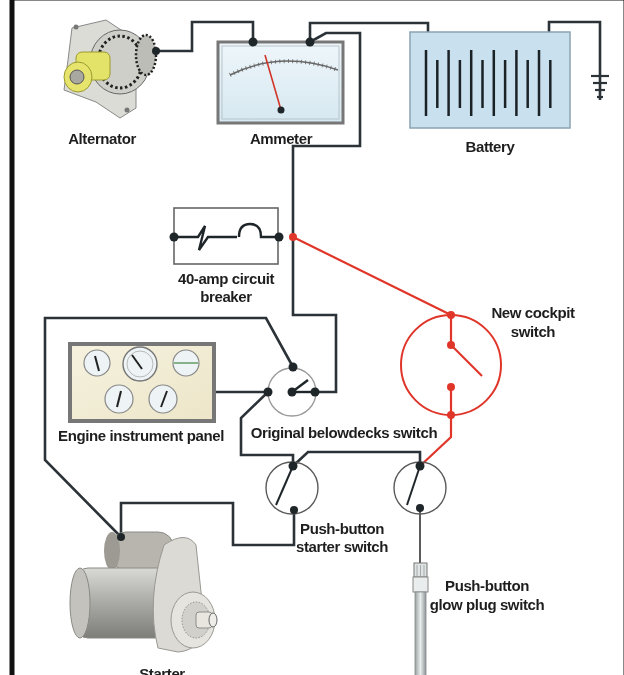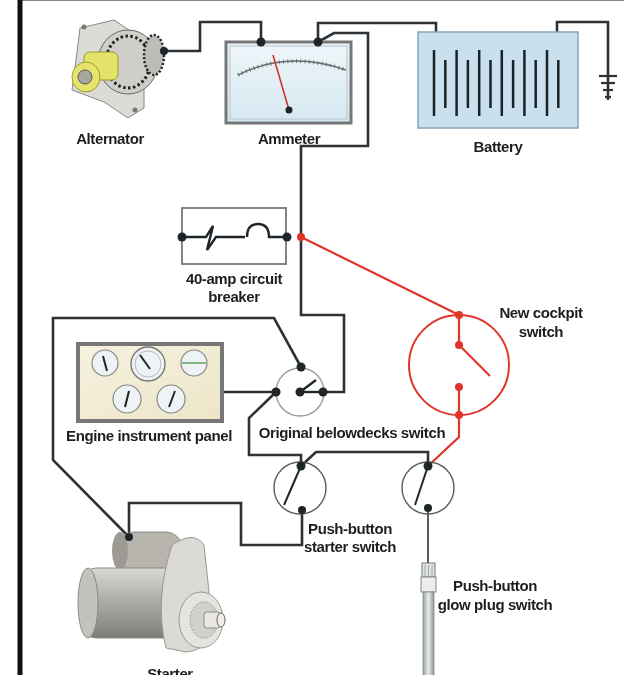--- a/index.html
+++ b/index.html
@@ -1,17 +1,17 @@
 <!DOCTYPE html>
 <html><head>
 <meta charset="utf-8">
 <style>
   html, body { margin: 0; padding: 0; background: #ffffff; }
   body { width: 624px; height: 675px; overflow: hidden; position: relative; font-family: "Liberation Sans", sans-serif; }
-  #frame { position: absolute; left: 16px; top: 0; width: 532px; height: 675px; }
+  #frame { position: absolute; left: 8px; top: 0; width: 532px; height: 675px; }
   svg { display: block; }
   .lbl { font-family: "Liberation Sans", sans-serif; font-size: 15px; font-weight: 700; fill: #1e1e1e; letter-spacing: -0.4px; }
   .wire { fill: none; stroke: #2b3338; stroke-width: 2.6; stroke-linejoin: miter; }
   .wire-red { fill: none; stroke: #e0362a; stroke-width: 2.2; }
   .thin { fill: none; stroke: #4a4a4a; stroke-width: 1.4; }
   .dot { fill: #1f262a; }
   .dot-red { fill: #e0362a; }
 </style>
 </head>
 <body>

